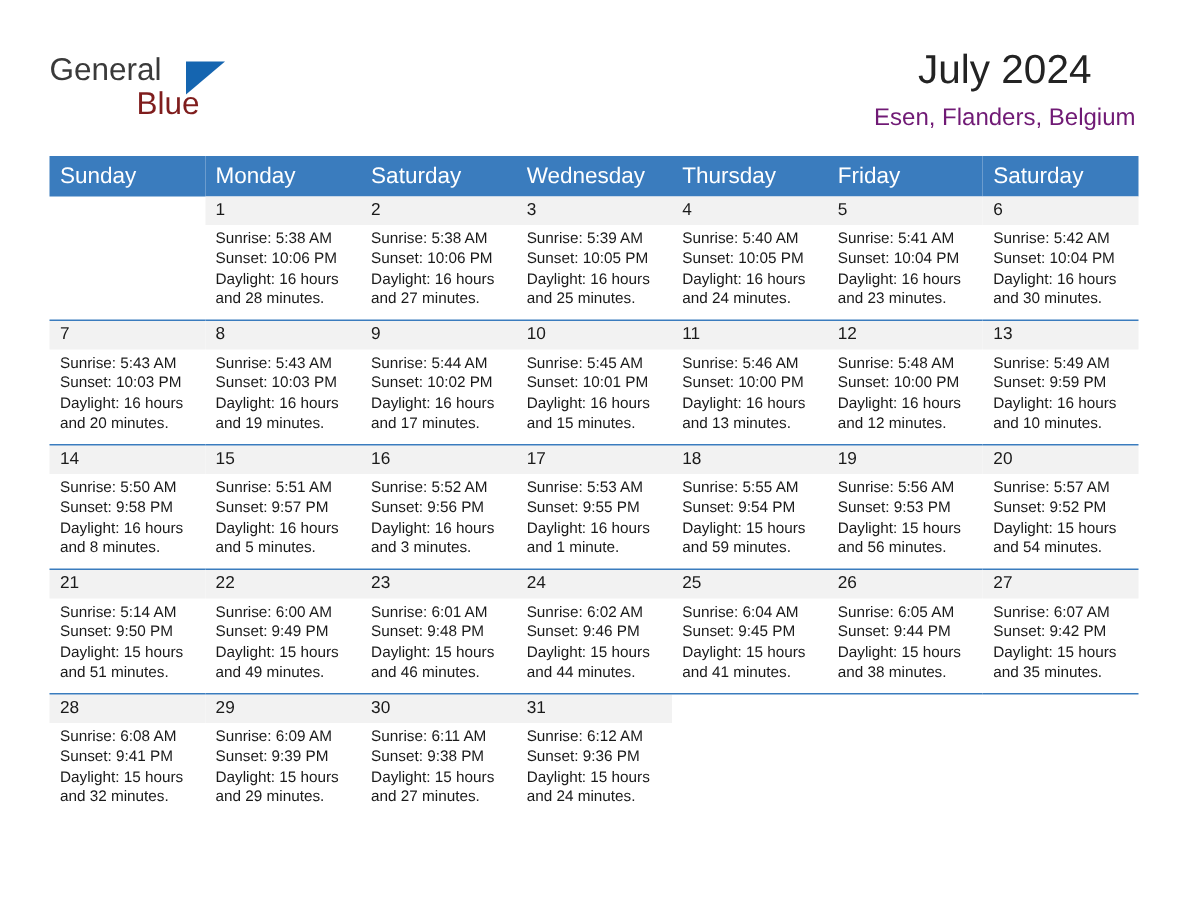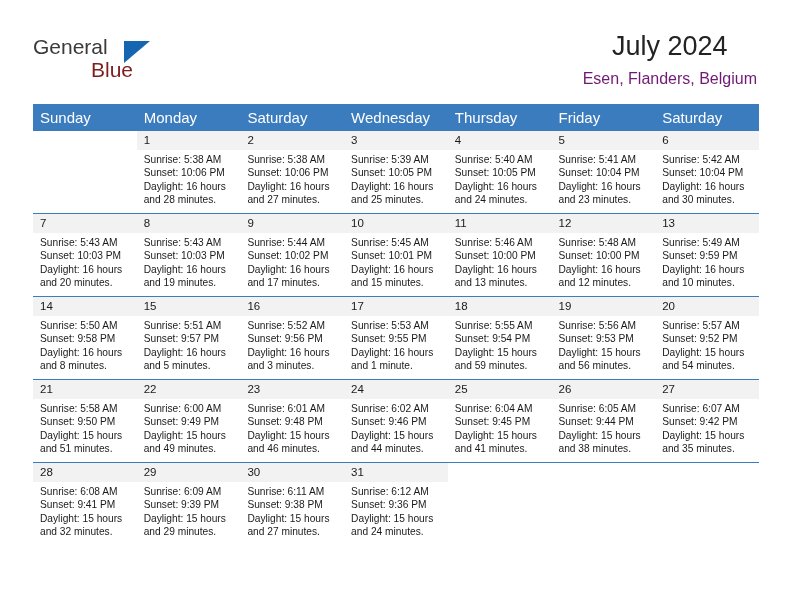--- a/index.html
+++ b/index.html
@@ -357,21 +357,21 @@
               <div>Sunset: 9:52 PM</div>
               <div>Daylight: 15 hours</div>
               <div>and 54 minutes.</div>
             </div>
           </td>
         </tr>
         <tr class="week-row">
           <td>
             <div class="daynum">21</div>
             <div class="dayinfo">
-              <div>Sunrise: 5:58 AM</div>
+              <div>Sunrise: 5:14 AM</div>
               <div>Sunset: 9:50 PM</div>
               <div>Daylight: 15 hours</div>
               <div>and 51 minutes.</div>
             </div>
           </td>
           <td>
             <div class="daynum">22</div>
             <div class="dayinfo">
               <div>Sunrise: 6:00 AM</div>
               <div>Sunset: 9:49 PM</div>

